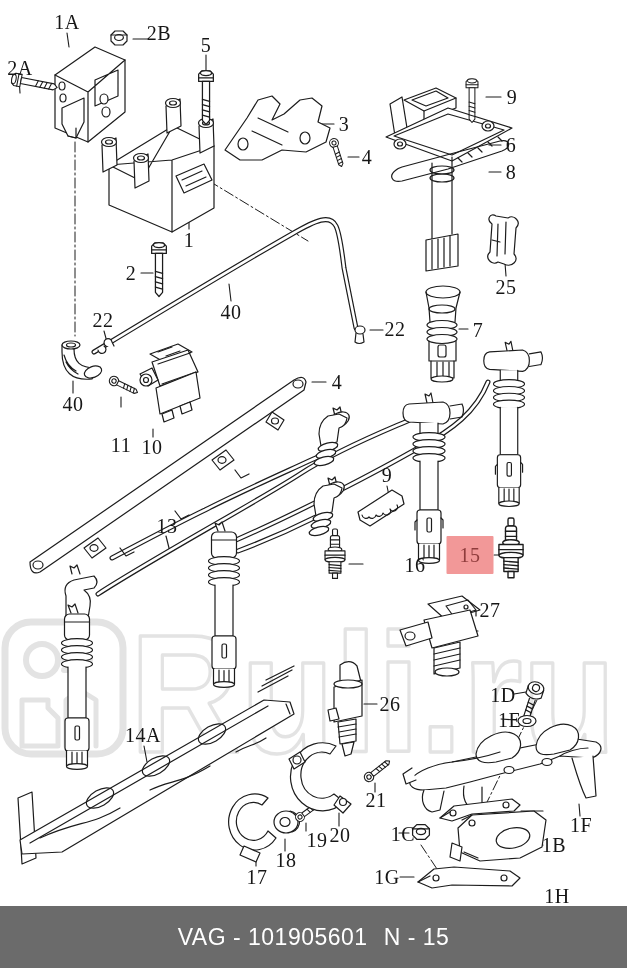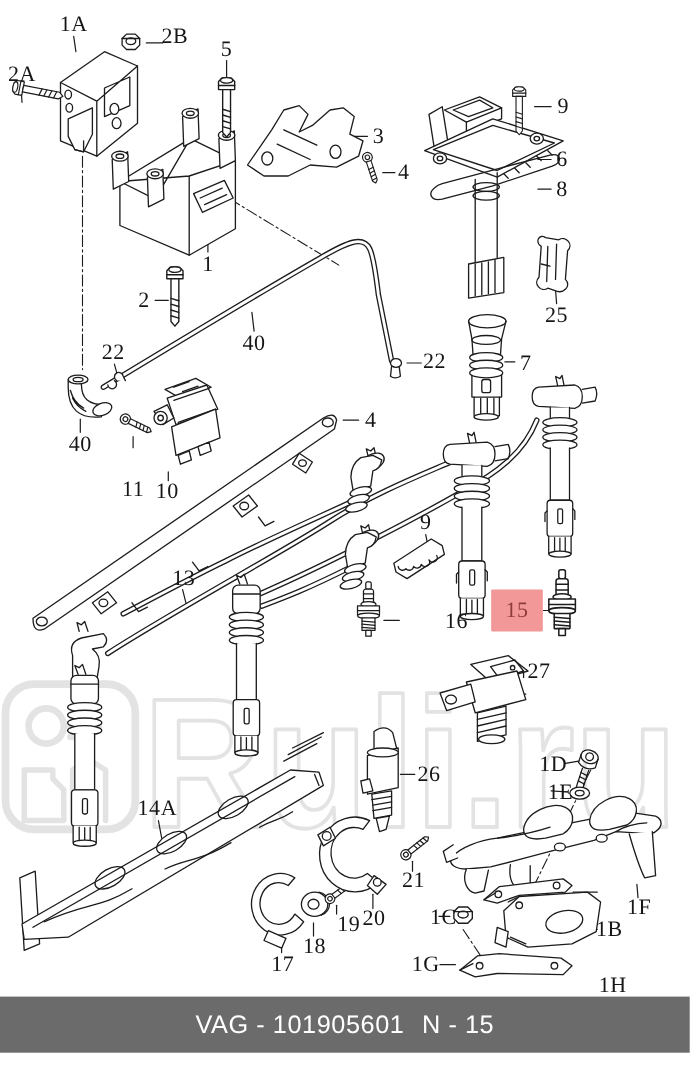--- a/index.html
+++ b/index.html
@@ -12,21 +12,21 @@
   #labels-layer{position:absolute;left:0;top:0;width:627px;height:644px;font-family:Liberation Serif, serif;}
   .part-label{
     position:absolute;transform:translate(-50%,-50%);
     font-size:20px;color:#161616;white-space:nowrap;letter-spacing:.5px;
     line-height:1;user-select:none;
   }
   .part-label.highlighted{
     padding:9px 13px;border-radius:1px;font-weight:400;
   }
   #footer-bar{
-    position:absolute;left:0;top:906px;width:627px;height:51px;
+    position:absolute;left:0;top:906px;width:627px;height:62px;
     display:flex;align-items:center;justify-content:center;gap:16px;
     color:#ffffff;font-size:23px;letter-spacing:.5px;
   }
 </style>
 </head>
 <body>
 
 <div id="stage">
 
 <svg width="627" height="906" viewBox="0 0 627 906" stroke-linecap="round" stroke-linejoin="round">

